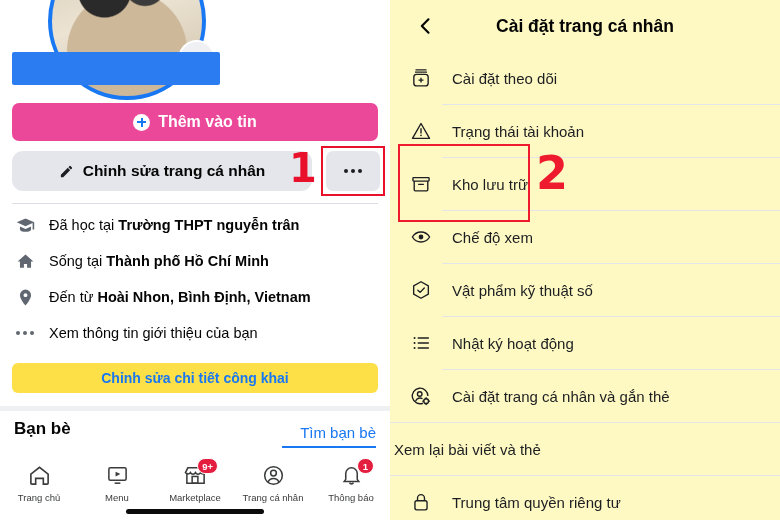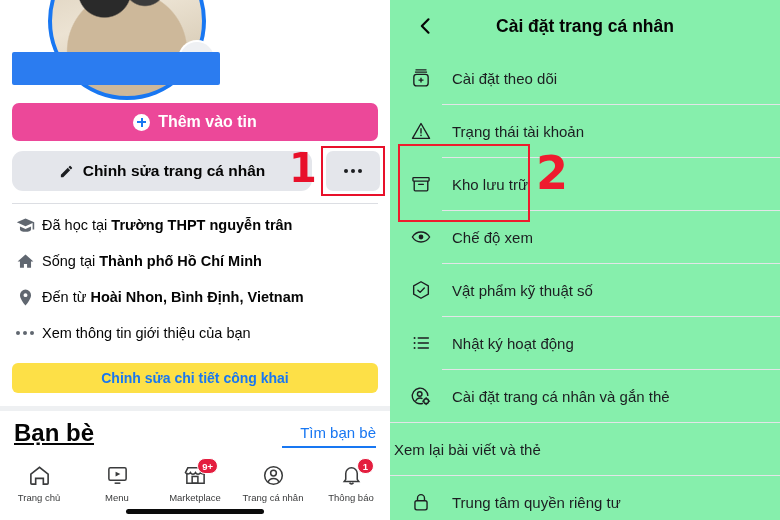--- a/index.html
+++ b/index.html
@@ -115,21 +115,21 @@
 
   
   .sep-left{
     position:absolute;left:12px;top:203px;width:366px;height:1px;
     background:#dcdee3;
   }
 
   
   .info-row{
     position:absolute;left:14px;
-    display:flex;align-items:center;gap:6px;
+    display:flex;align-items:center;gap:13px;
     font-size:14.5px;color:#050505;
     width:366px;
   }
   .info-row .ico{
     width:22px;height:22px;flex:0 0 22px;
     display:flex;align-items:center;justify-content:center;
     color:#5a5f66;
   }
   .info-row b{font-weight:bold;}
   #info-0{top:214px;}
@@ -147,21 +147,21 @@
     cursor:pointer;
   }
   .sep-left2{
     position:absolute;left:0;top:406px;width:390px;height:5px;
     background:#eef0f2;
   }
 
   
   .friends-title{
     position:absolute;left:14px;top:419px;
-    font-size:24px;font-weight:bold;color:#050505;text-decoration:underline;
+    font-size:17px;font-weight:bold;color:#050505;
   }
   .friends-link{
     position:absolute;right:14px;top:424px;
     font-size:15px;color:#1877f2;cursor:pointer;
   }
   .friends-underline{
     position:absolute;right:14px;top:446px;width:94px;height:2px;background:#1877f2;
   }
 
   
@@ -199,21 +199,21 @@
     background:#eef0f3;border:1.5px solid #fff;
   }
   .home-ind{
     position:absolute;left:50%;transform:translateX(-50%);
     bottom:6px;width:138px;height:5px;border-radius:3px;background:#0b0b0b;
   }
 
   
   .right{
     position:relative;
-    width:390px;height:520px;background:#86efac;flex:0 0 390px;
+    width:390px;height:520px;background:#fef9c3;flex:0 0 390px;
     overflow:hidden;
   }
   .r-header{
     position:relative;height:52px;display:flex;align-items:center;
   }
   .back-btn{
     position:absolute;left:22px;top:12px;width:28px;height:28px;
     display:flex;align-items:center;justify-content:center;cursor:pointer;
   }
   .r-title{

